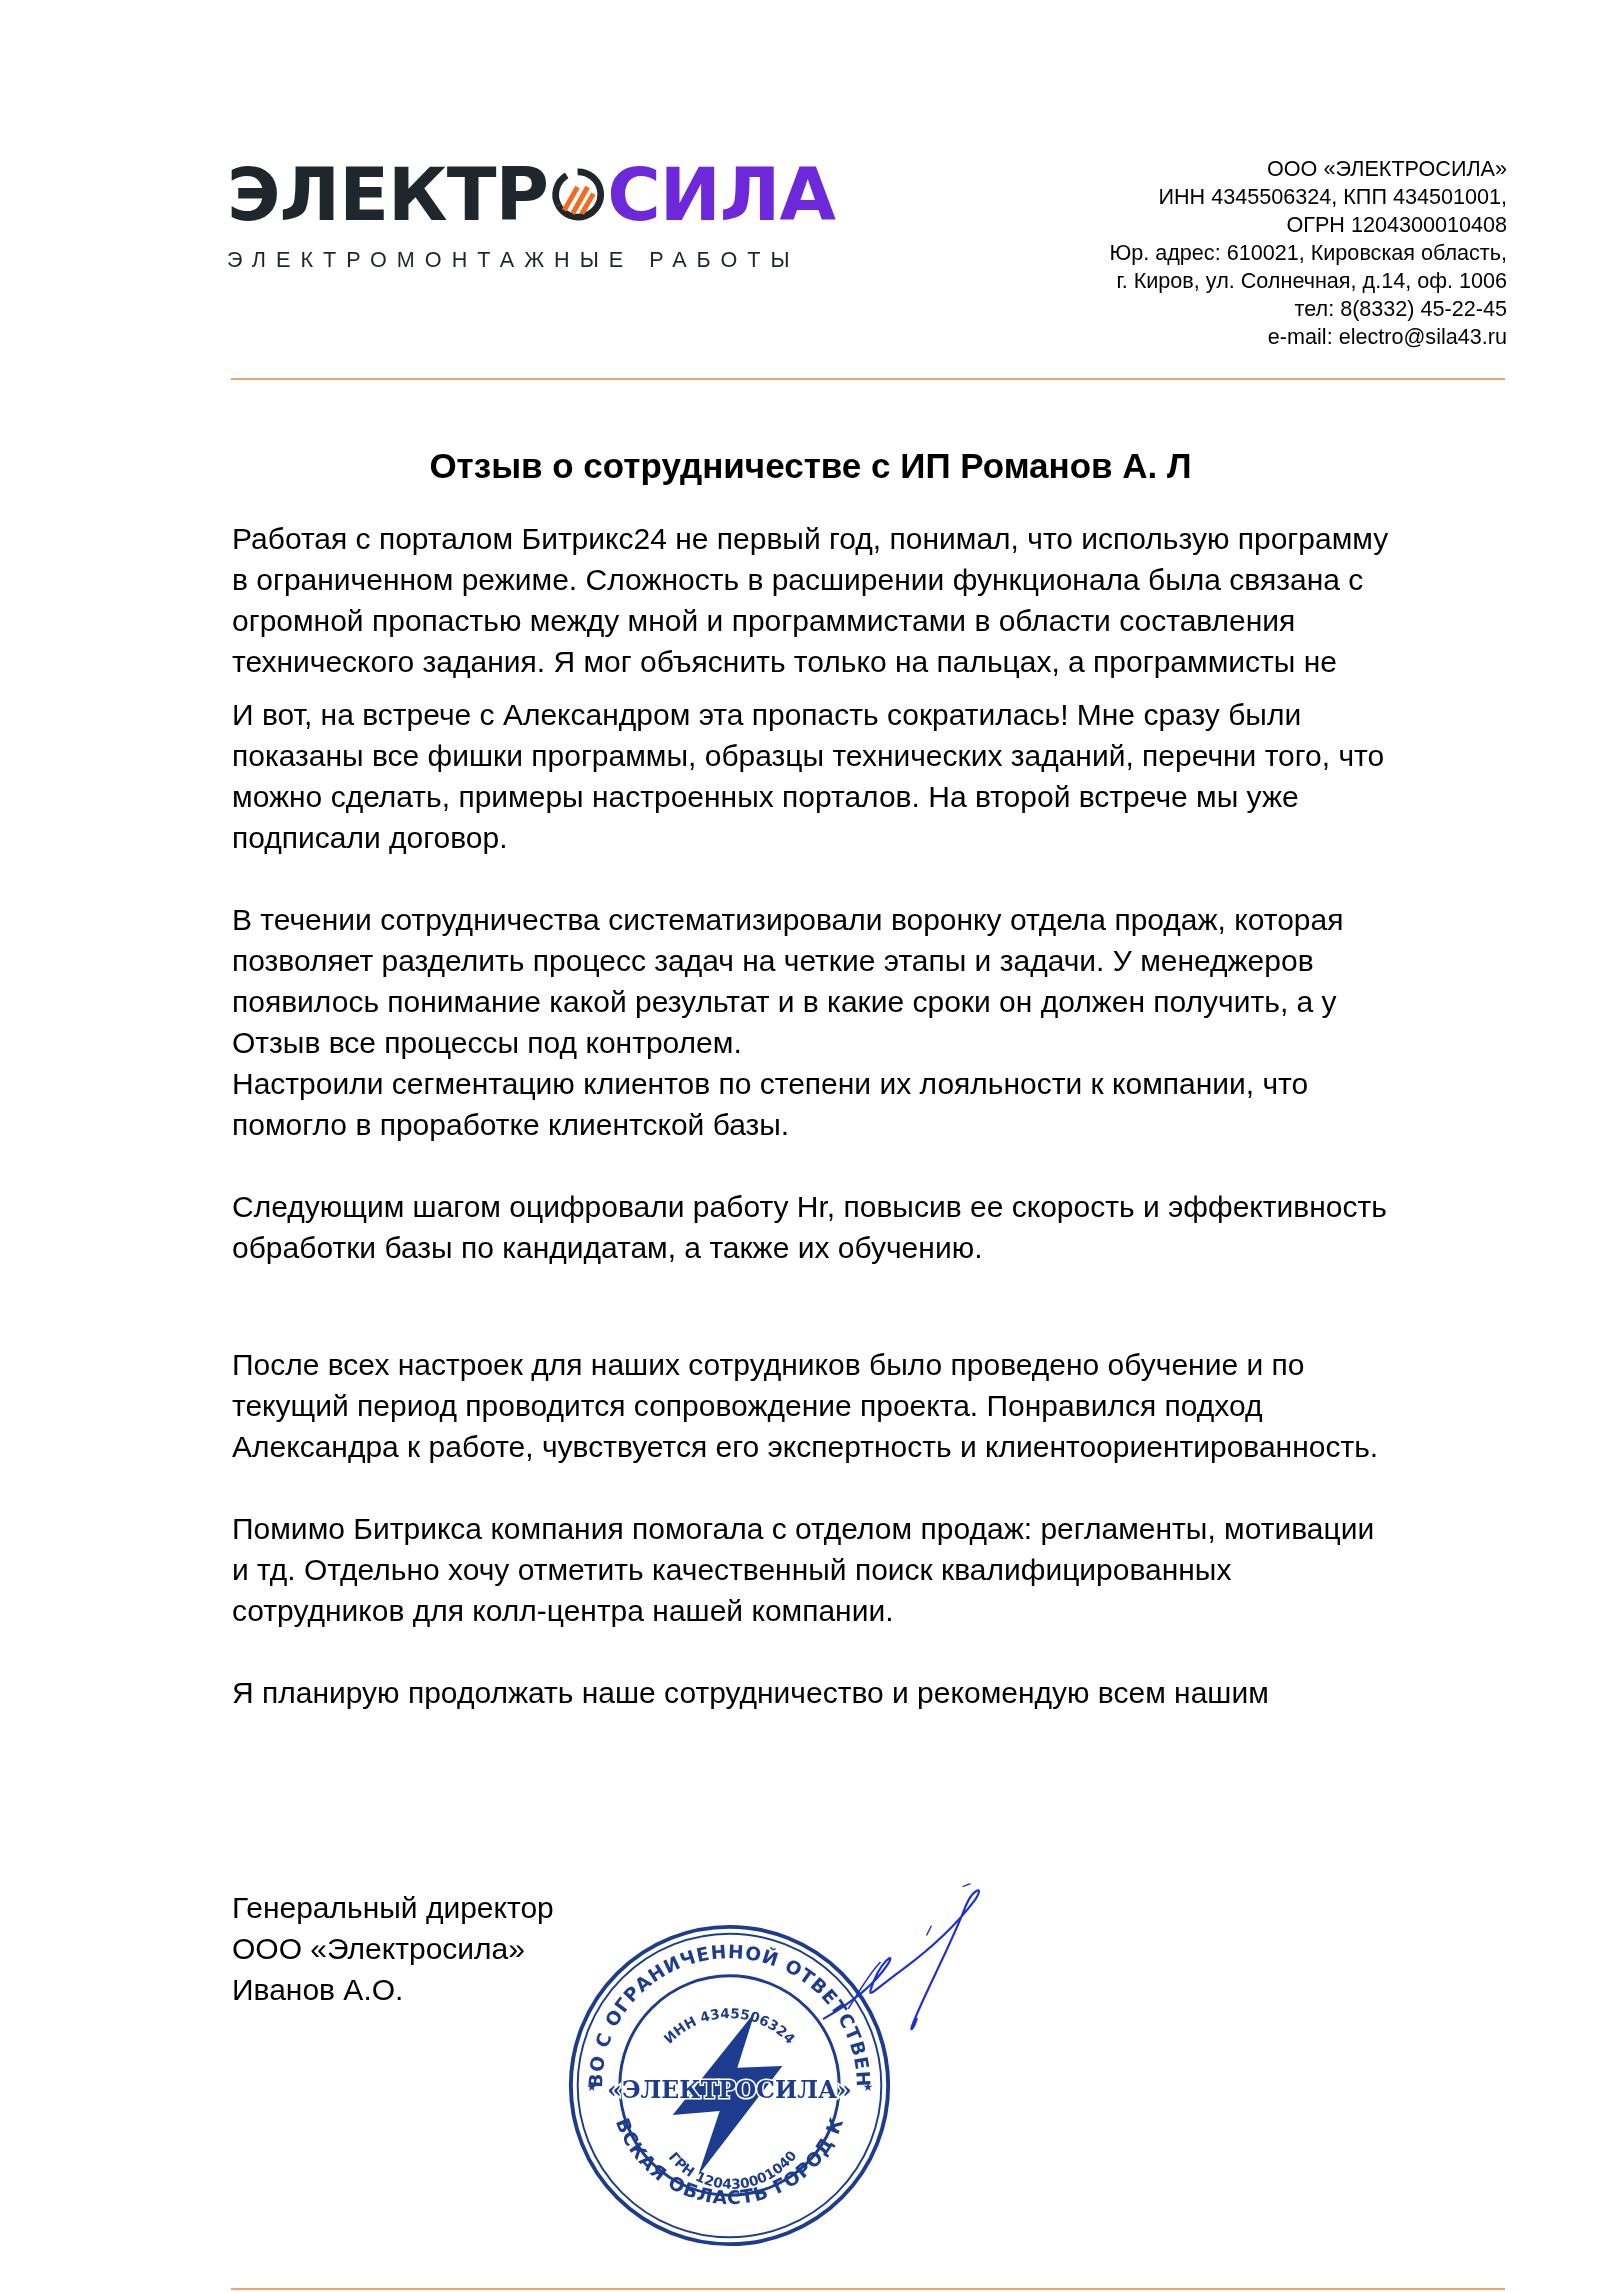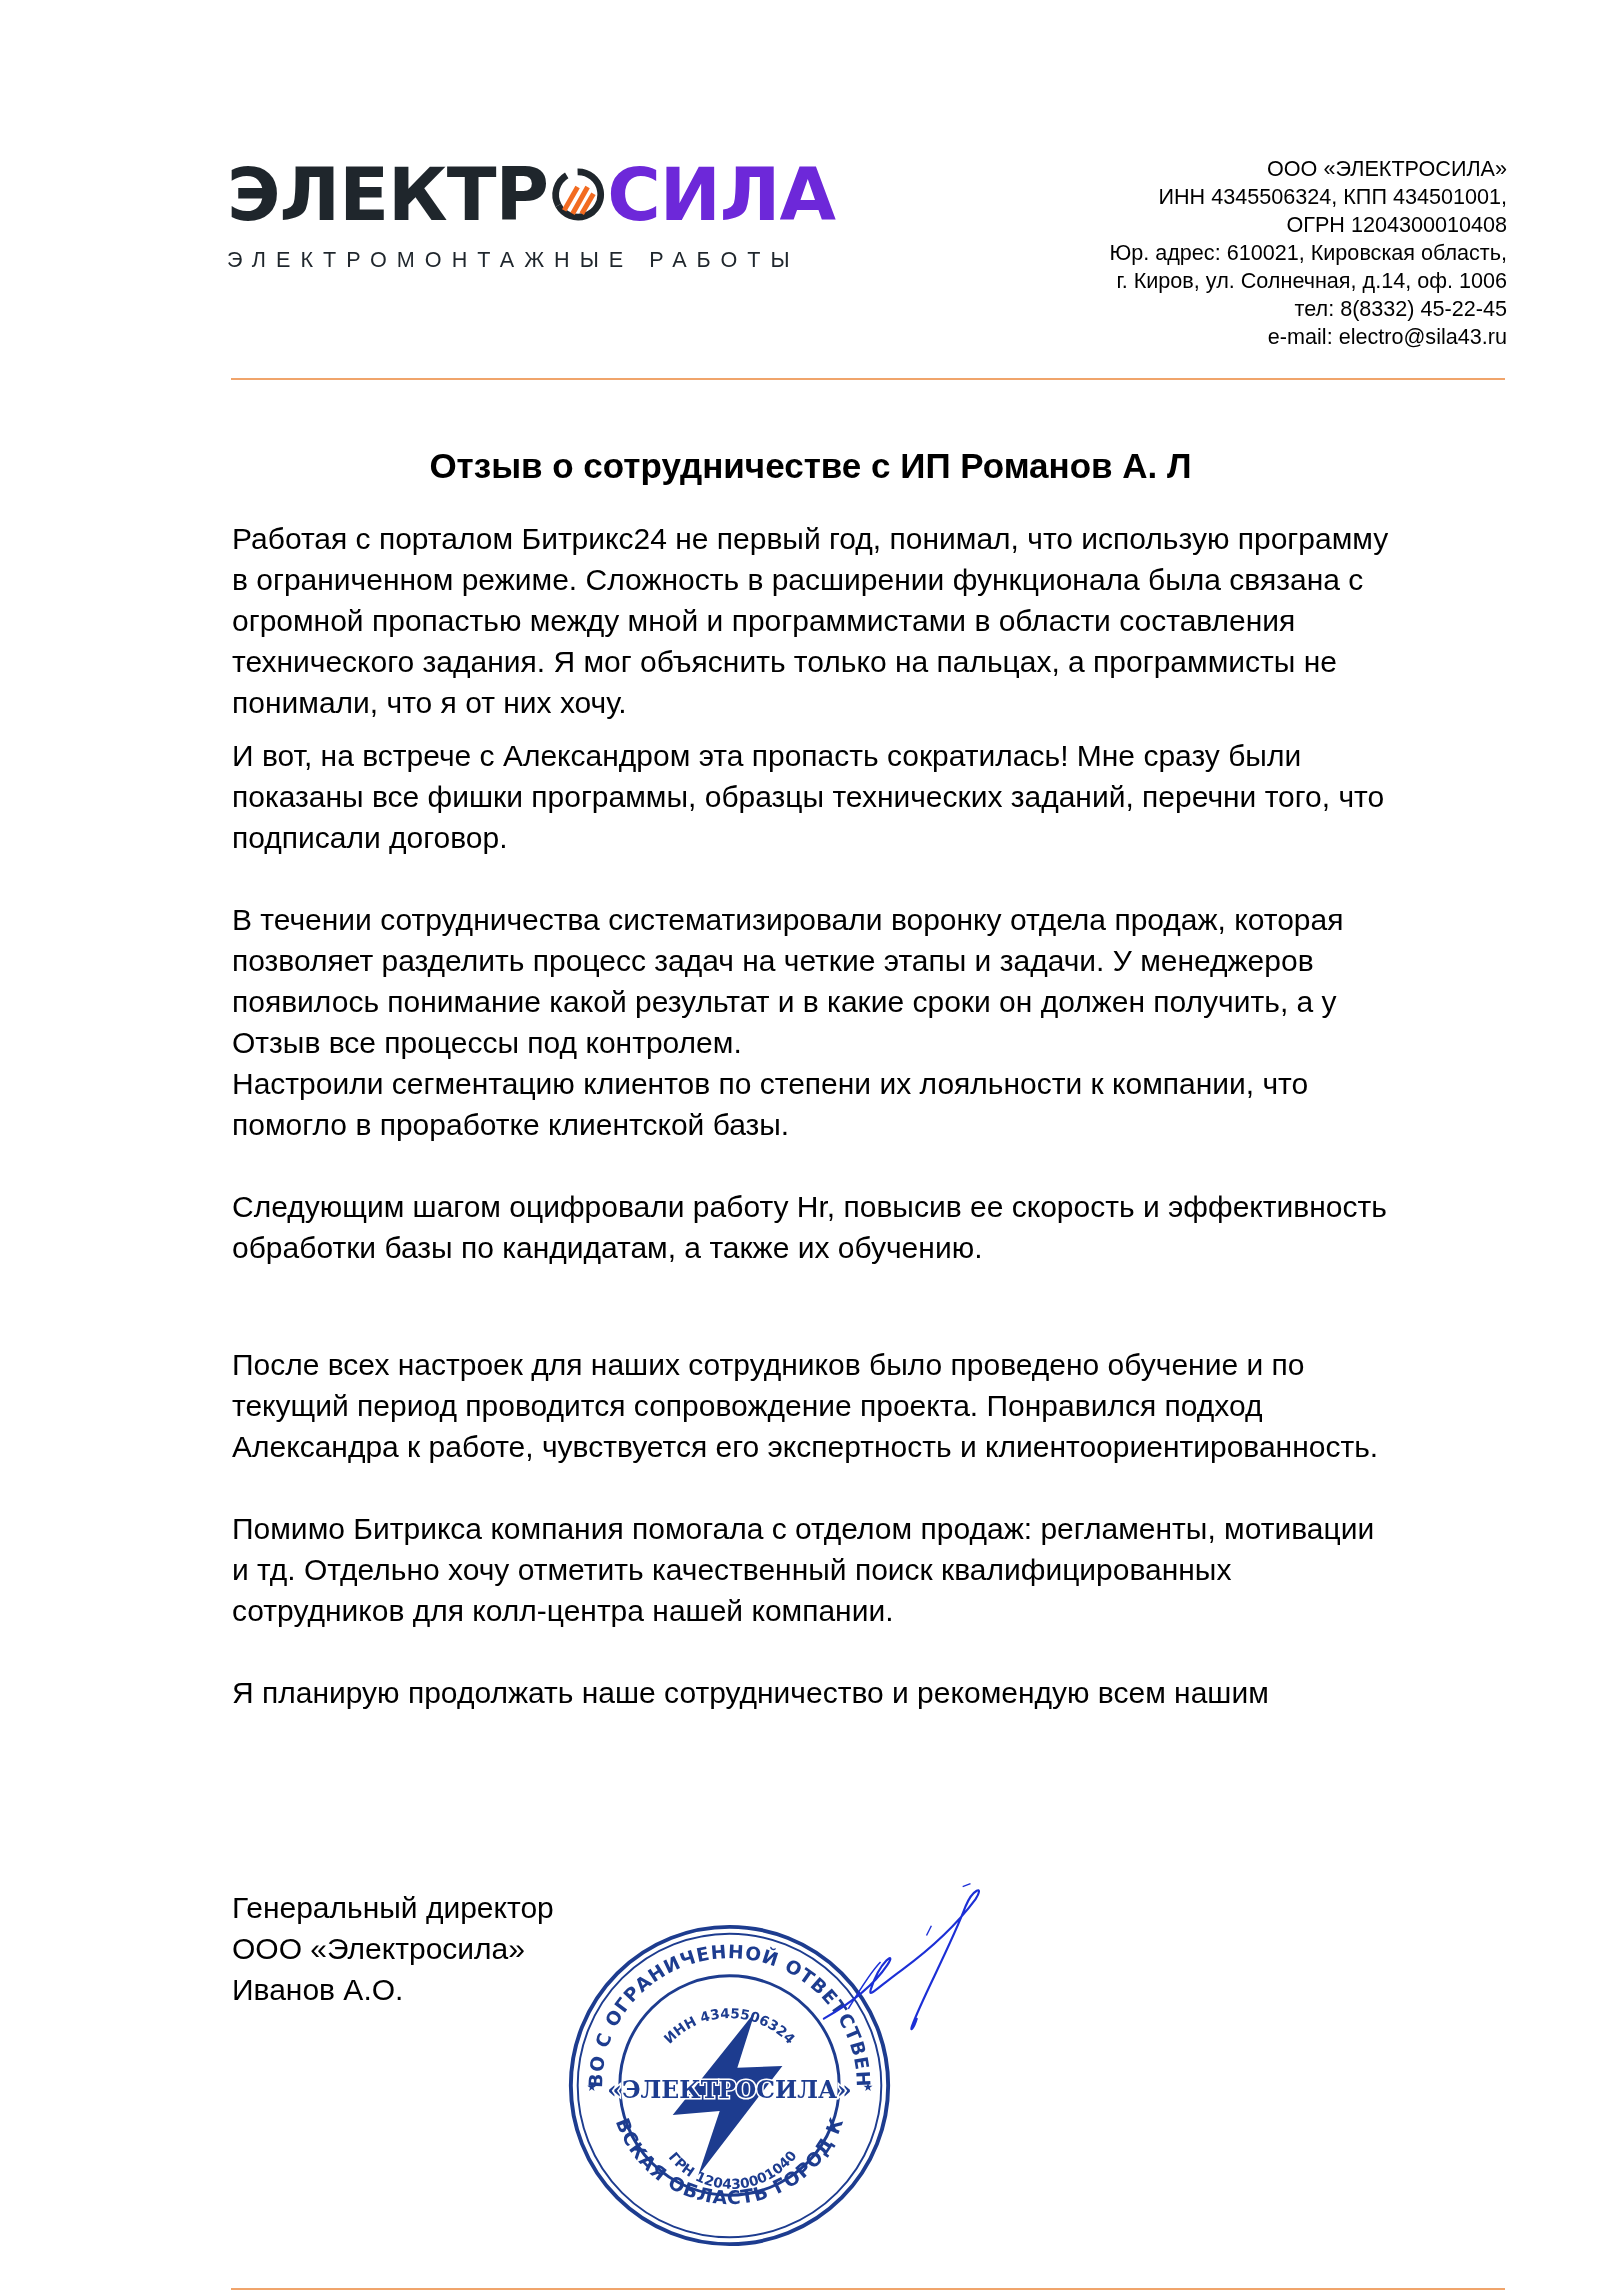--- a/index.html
+++ b/index.html
@@ -56,26 +56,26 @@
 <div class="rule top"></div>
 
 <div class="title">Отзыв о сотрудничестве с ИП Романов А. Л</div>
 
 <div class="body">
   <div>
     <p>Работая с порталом Битрикс24 не первый год, понимал, что использую программу</p>
     <p>в ограниченном режиме. Сложность в расширении функционала была связана с</p>
     <p>огромной пропастью между мной и программистами в области составления</p>
     <p>технического задания. Я мог объяснить только на пальцах, а программисты не</p>
-    <p>понимали, что я от них хочу.</p>
   </div>
   <div class="gap-s"></div>
   <div>
     <p>И вот, на встрече с Александром эта пропасть сократилась! Мне сразу были</p>
     <p>показаны все фишки программы, образцы технических заданий, перечни того, что</p>
+    <p>можно сделать, примеры настроенных порталов. На второй встрече мы уже</p>
     <p>подписали договор.</p>
   </div>
   <div class="gap-m"></div>
   <div>
     <p>В течении сотрудничества систематизировали воронку отдела продаж, которая</p>
     <p>позволяет разделить процесс задач на четкие этапы и задачи. У менеджеров</p>
     <p>появилось понимание какой результат и в какие сроки он должен получить, а у</p>
     <p>Отзыв все процессы под контролем.</p>
     <p>Настроили сегментацию клиентов по степени их лояльности к компании, что</p>
     <p>помогло в проработке клиентской базы.</p>

